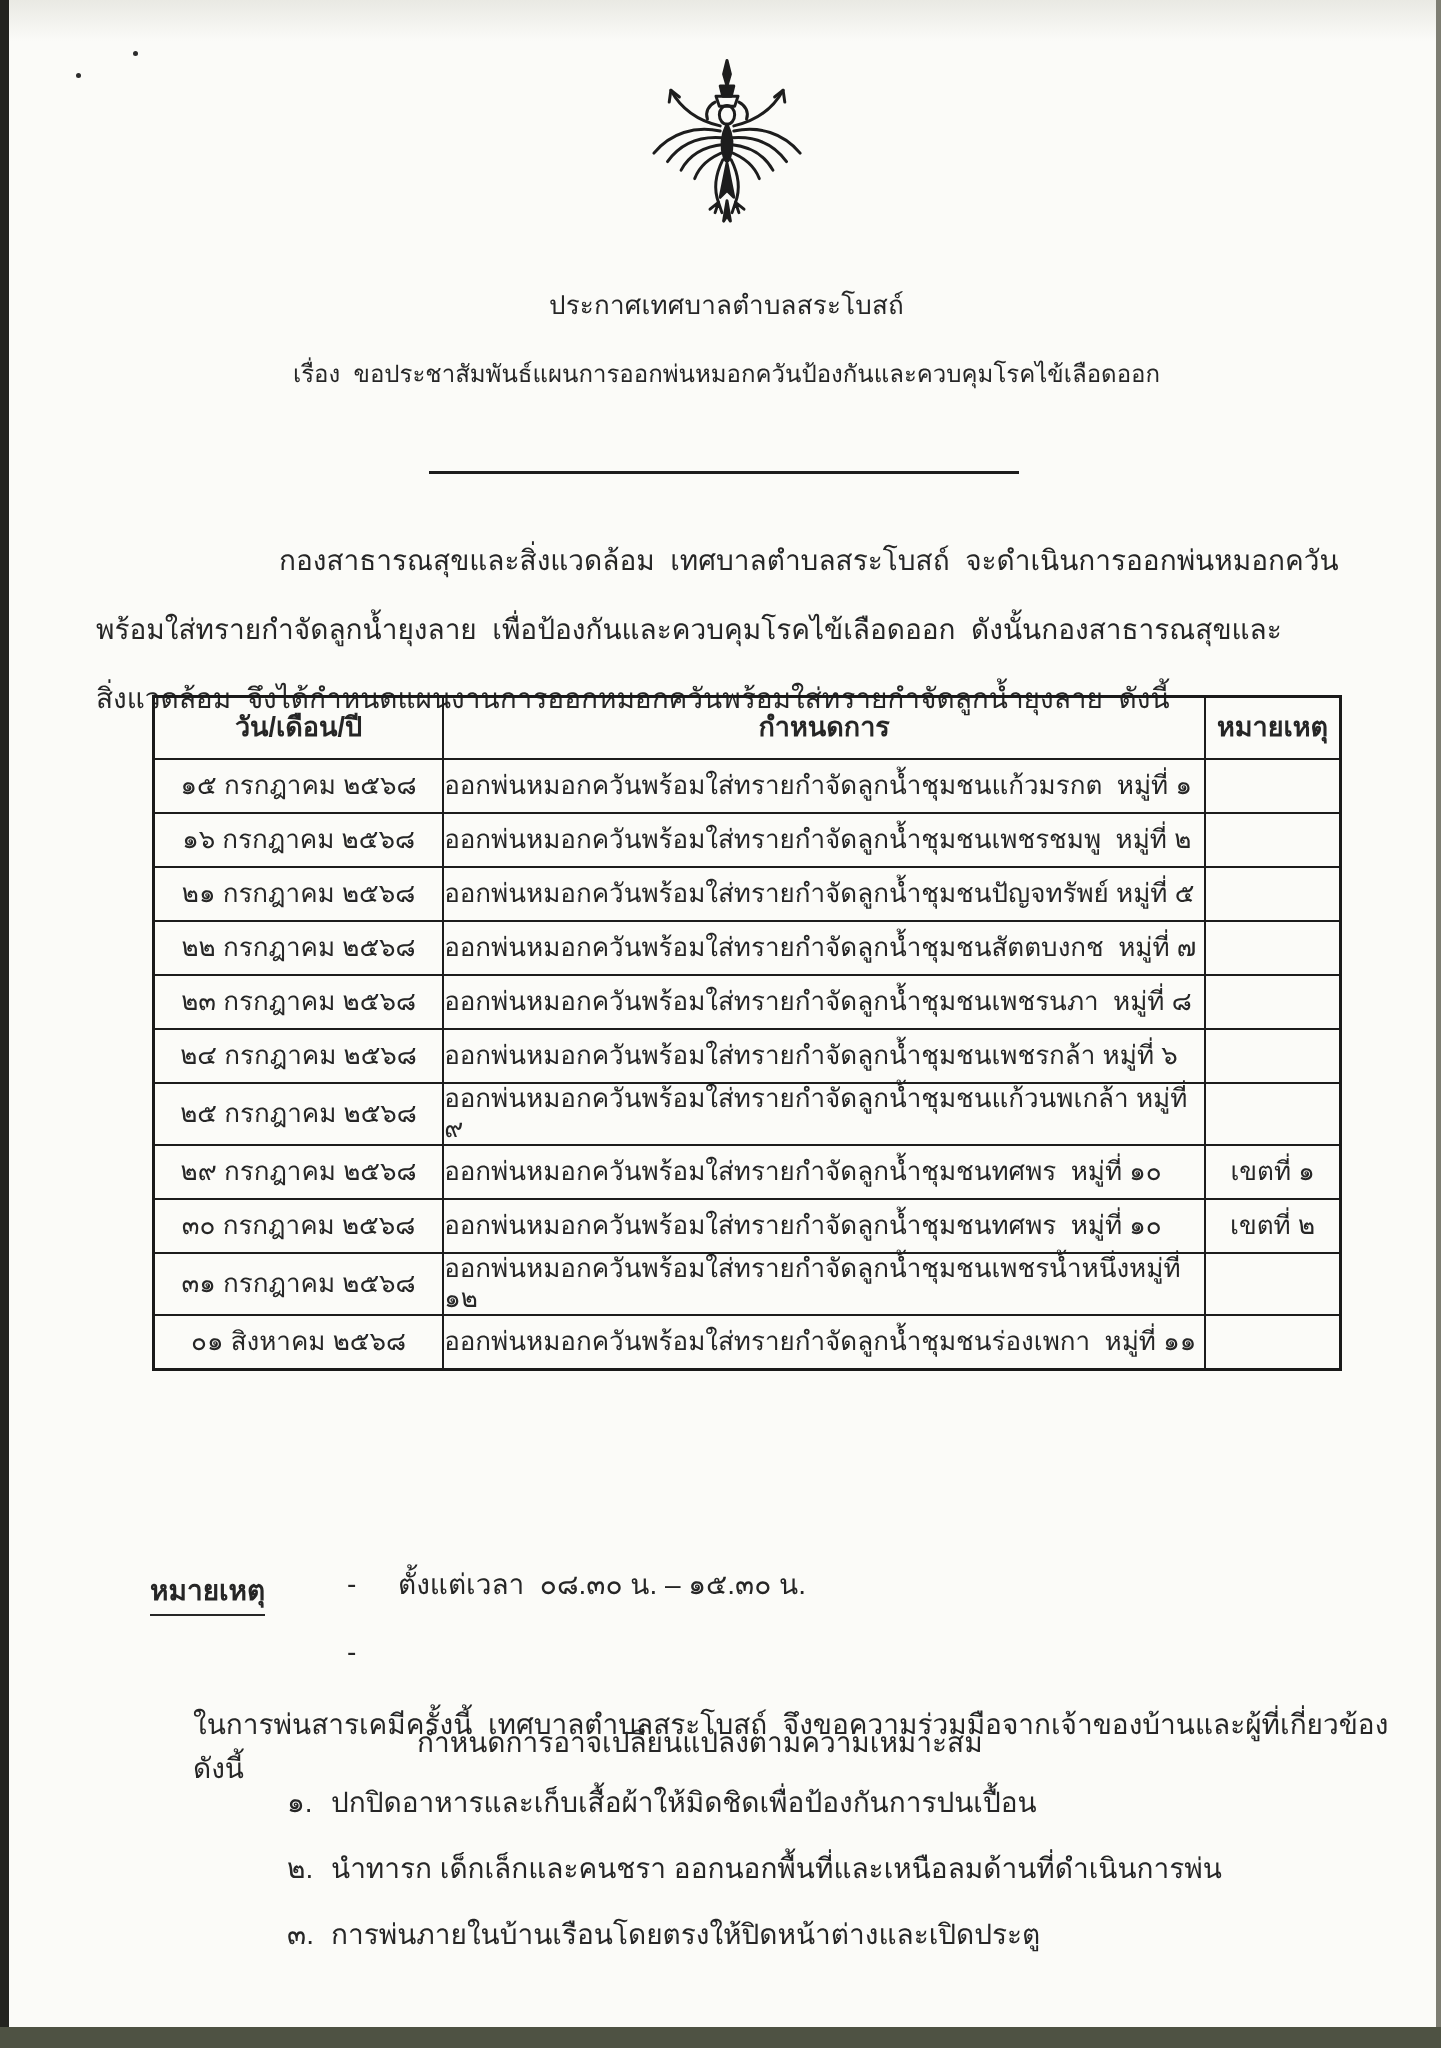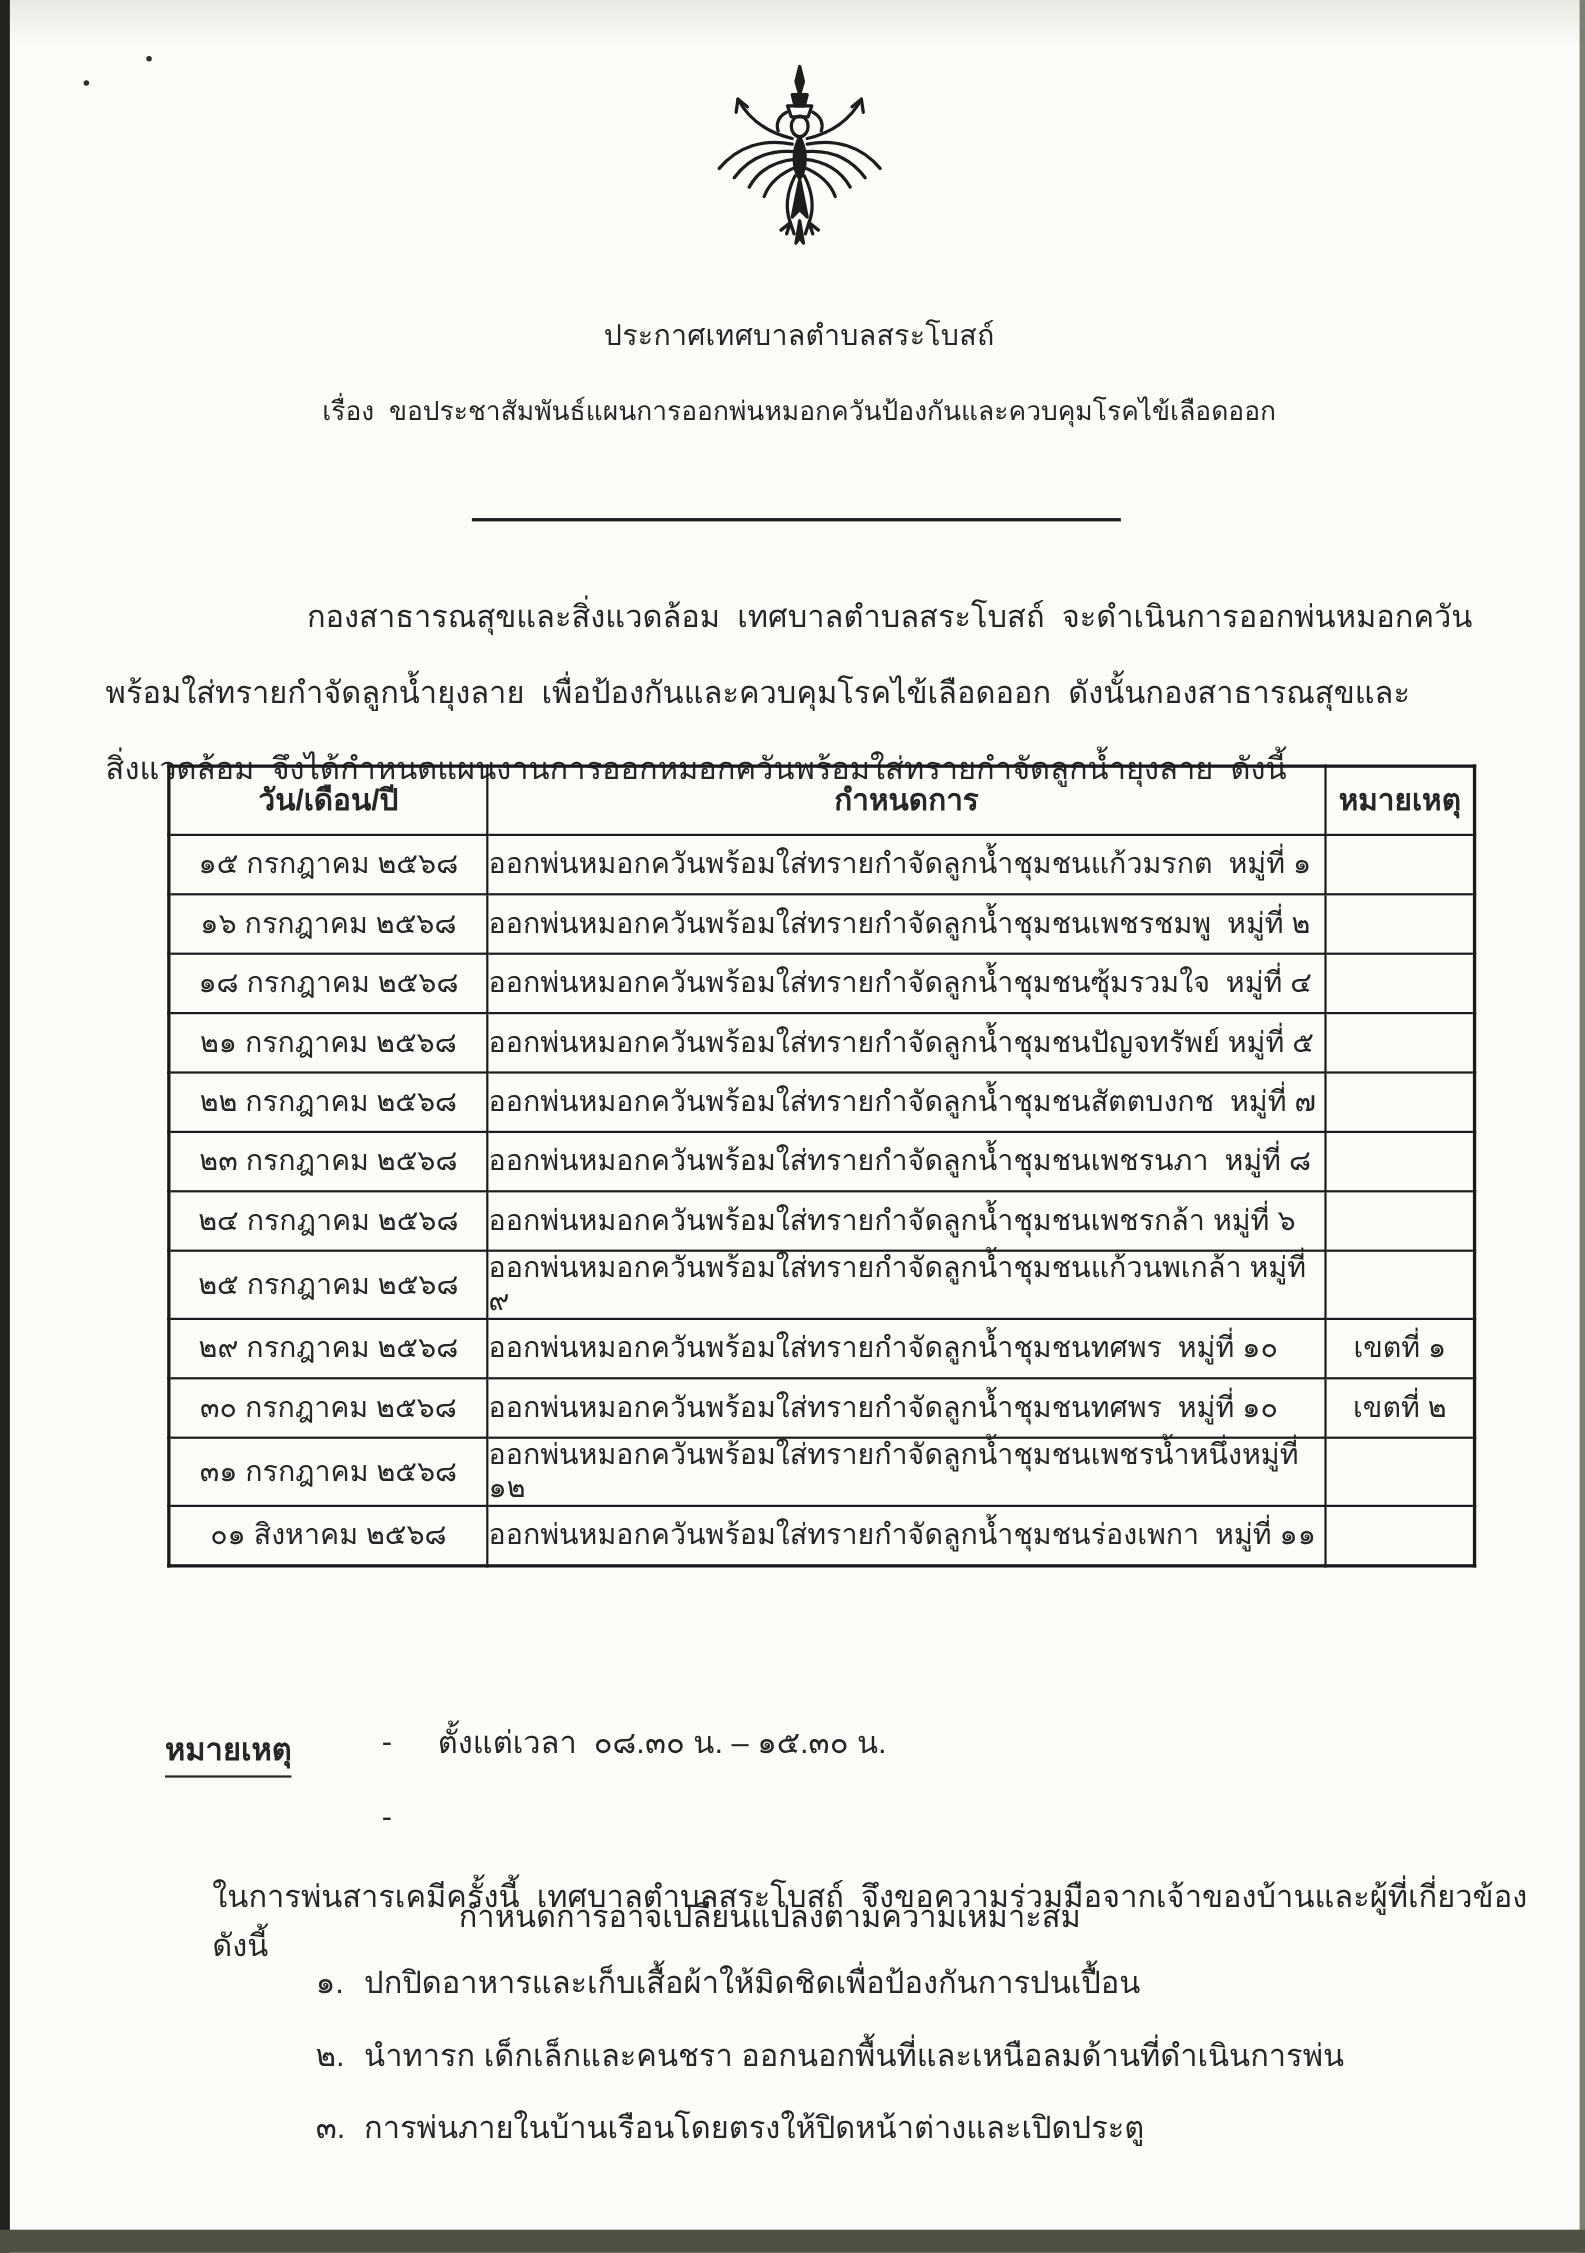--- a/index.html
+++ b/index.html
@@ -128,25 +128,20 @@
       <td class="c-date txt">๑๕ กรกฎาคม ๒๕๖๘</td>
       <td class="c-sched txt">ออกพ่นหมอกควันพร้อมใส่ทรายกำจัดลูกน้ำชุมชนแก้วมรกต  หมู่ที่ ๑</td>
       <td class="c-remark txt"></td>
     </tr>
           <tr>
       <td class="c-date txt">๑๖ กรกฎาคม ๒๕๖๘</td>
       <td class="c-sched txt">ออกพ่นหมอกควันพร้อมใส่ทรายกำจัดลูกน้ำชุมชนเพชรชมพู  หมู่ที่ ๒</td>
       <td class="c-remark txt"></td>
     </tr>
           <tr>
-      <td class="c-date txt">๑๘ กรกฎาคม ๒๕๖๘</td>
-      <td class="c-sched txt">ออกพ่นหมอกควันพร้อมใส่ทรายกำจัดลูกน้ำชุมชนซุ้มรวมใจ  หมู่ที่ ๔</td>
-      <td class="c-remark txt"></td>
-    </tr>
-          <tr>
       <td class="c-date txt">๒๑ กรกฎาคม ๒๕๖๘</td>
       <td class="c-sched txt">ออกพ่นหมอกควันพร้อมใส่ทรายกำจัดลูกน้ำชุมชนปัญจทรัพย์ หมู่ที่ ๕</td>
       <td class="c-remark txt"></td>
     </tr>
           <tr>
       <td class="c-date txt">๒๒ กรกฎาคม ๒๕๖๘</td>
       <td class="c-sched txt">ออกพ่นหมอกควันพร้อมใส่ทรายกำจัดลูกน้ำชุมชนสัตตบงกช  หมู่ที่ ๗</td>
       <td class="c-remark txt"></td>
     </tr>
           <tr>

